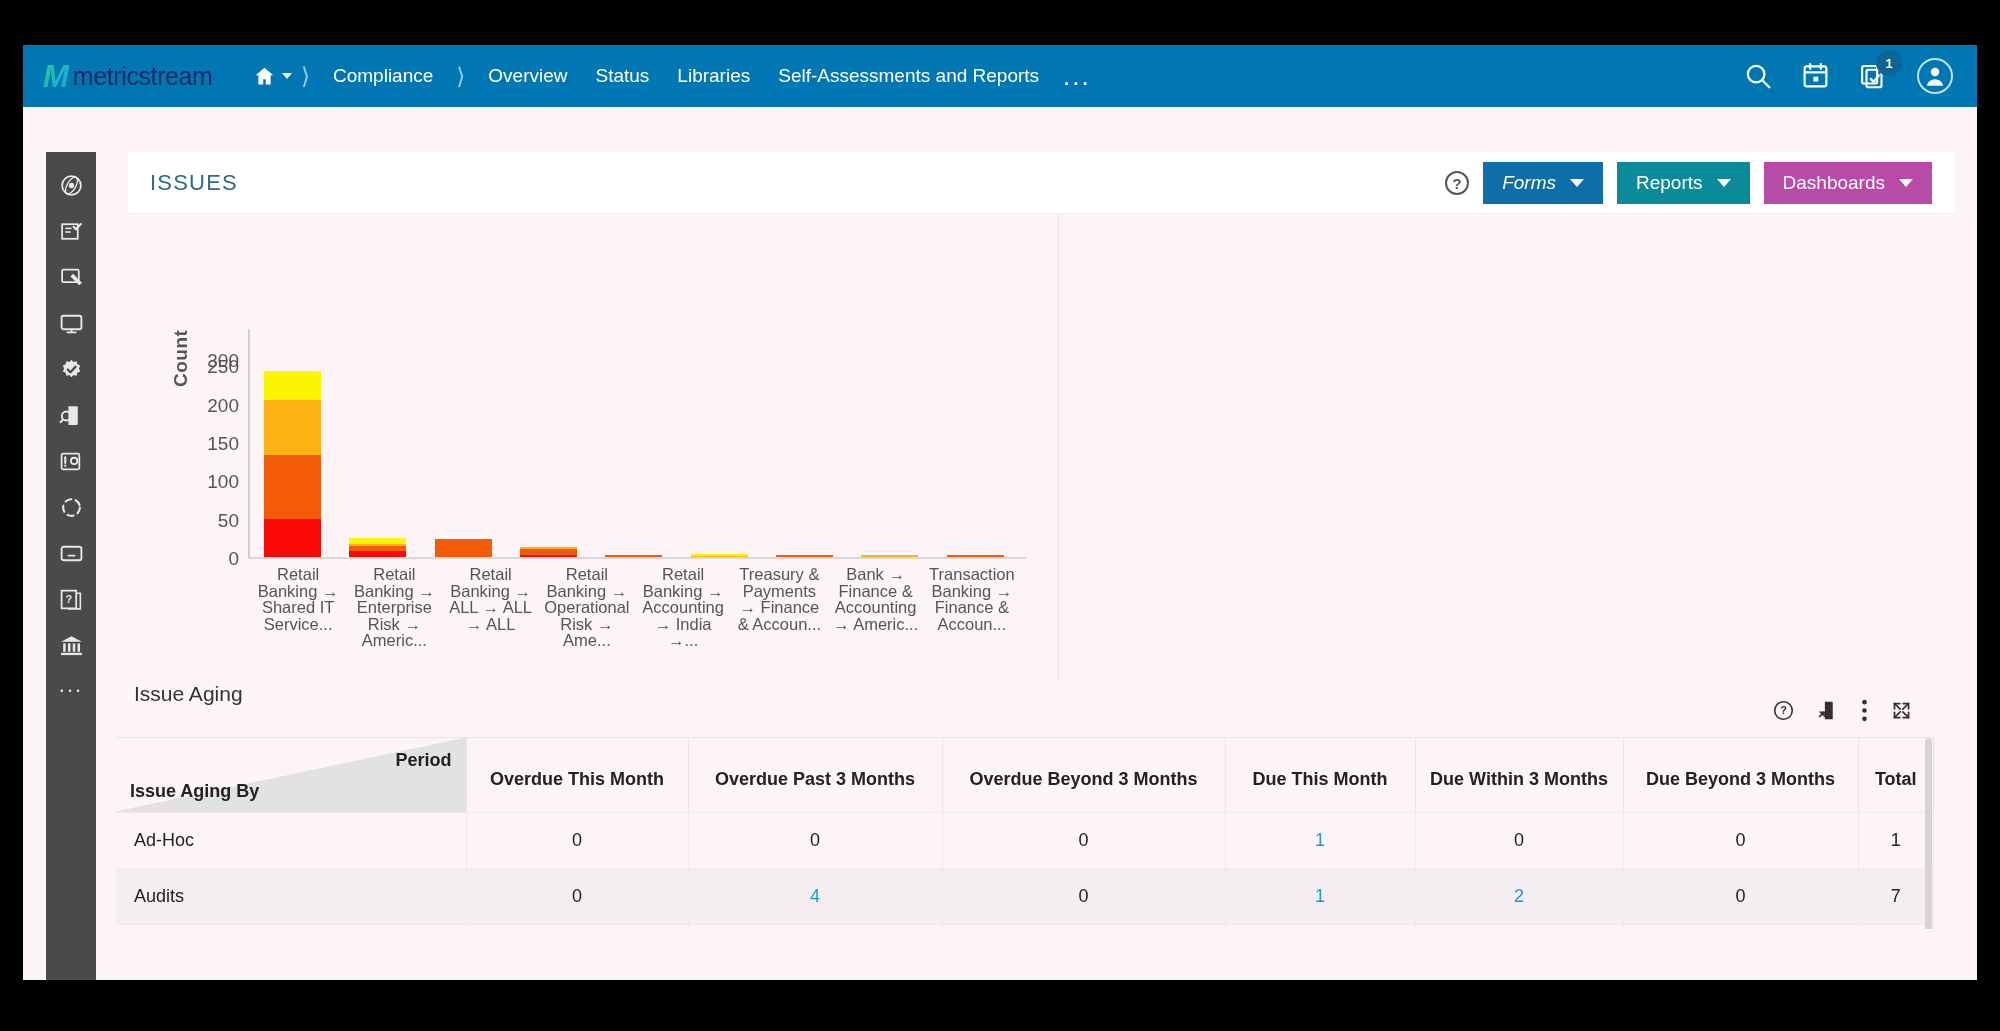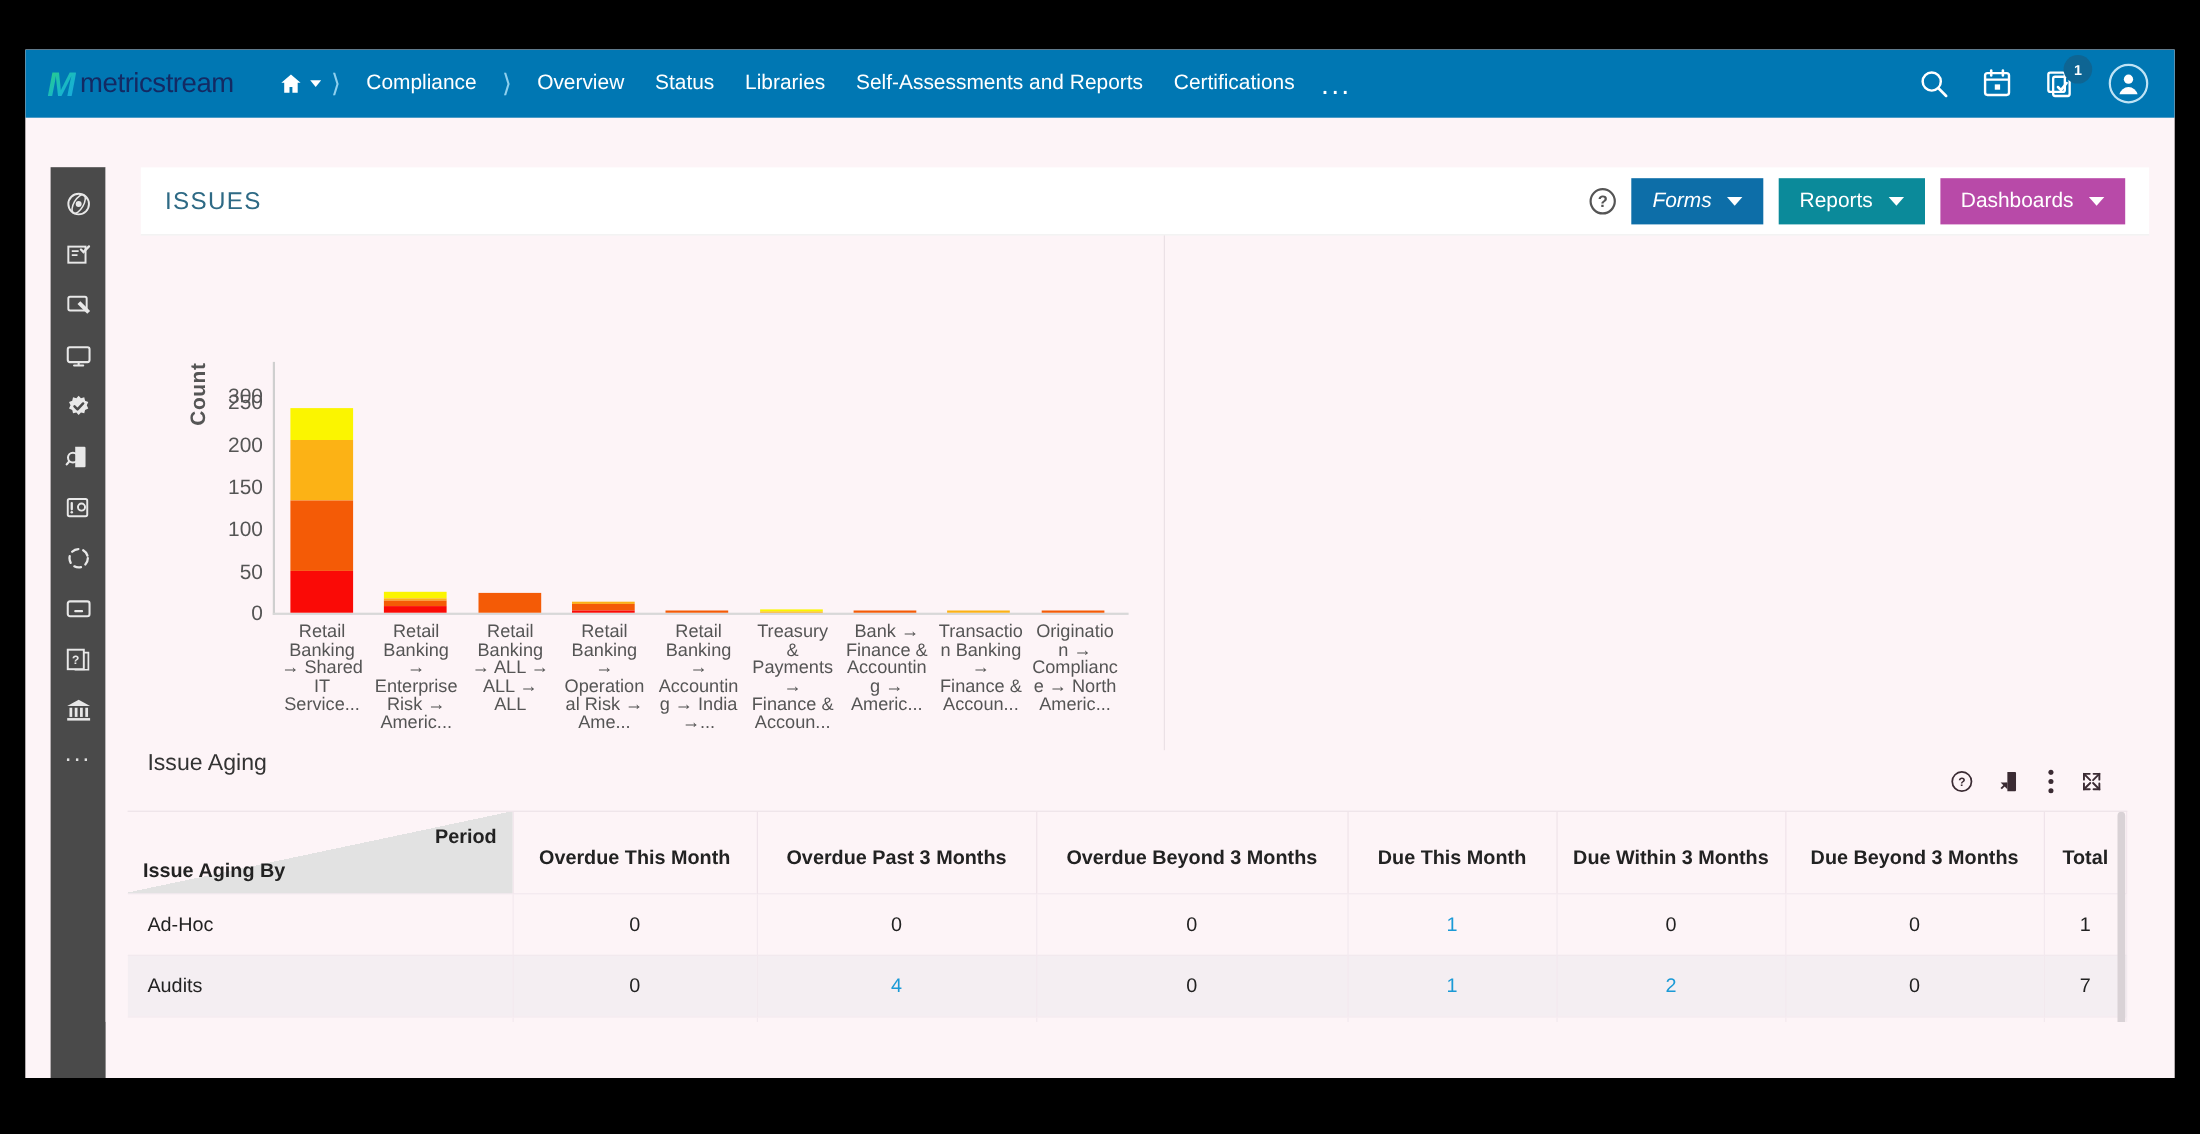--- a/index.html
+++ b/index.html
@@ -158,21 +158,20 @@
           </svg>
           <span class="chev-sm"></span>
         </div>
         <span class="bsep">⟩</span>
         <span class="navlink">Compliance</span>
         <span class="bsep">⟩</span>
         <span class="navlink">Overview</span>
         <span class="navlink">Status</span>
         <span class="navlink">Libraries</span>
         <span class="navlink">Self-Assessments and Reports</span>
-        <span class="navlink">Certifications</span>
         <span class="dots">...</span>
       </div>
 
       <div class="topright">
         <div class="ticon">
           <svg width="30" height="30" viewBox="0 0 24 24">
             <circle cx="10.5" cy="10.5" r="6.6" fill="none" stroke="#fff" stroke-width="1.8"></circle>
             <line x1="15.4" y1="15.4" x2="21" y2="21" stroke="#fff" stroke-width="1.9" stroke-linecap="round"></line>
           </svg>
         </div>
@@ -381,21 +380,20 @@
           </div>
           <div class="xlabels" id="xlabels">
               <div class="xl">Retail Banking → Shared IT Service...</div>
               <div class="xl">Retail Banking → Enterprise Risk → Americ...</div>
               <div class="xl">Retail Banking → ALL → ALL → ALL</div>
               <div class="xl">Retail Banking → Operational Risk → Ame...</div>
               <div class="xl">Retail Banking → Accounting → India →...</div>
               <div class="xl">Treasury &amp; Payments → Finance &amp; Accoun...</div>
               <div class="xl">Bank → Finance &amp; Accounting → Americ...</div>
               <div class="xl">Transaction Banking → Finance &amp; Accoun...</div>
-              <div class="xl">Origination → Compliance → North Americ...</div>
             </div>
           <div class="xtitle">Organizations</div>
           <div class="legend" id="barlegend" style="left:122px; top:506px; justify-content:center; width:480px;">
               <div class="lg">
                 <span class="lgicon">
                   <i style="height: 7px; background: rgb(250, 10, 6);"></i>
                   <i style="height: 14px; background: rgb(250, 10, 6);"></i>
                   <i style="height: 10px; background: rgb(250, 10, 6);"></i>
                 </span>
                 <span>Critical</span>

